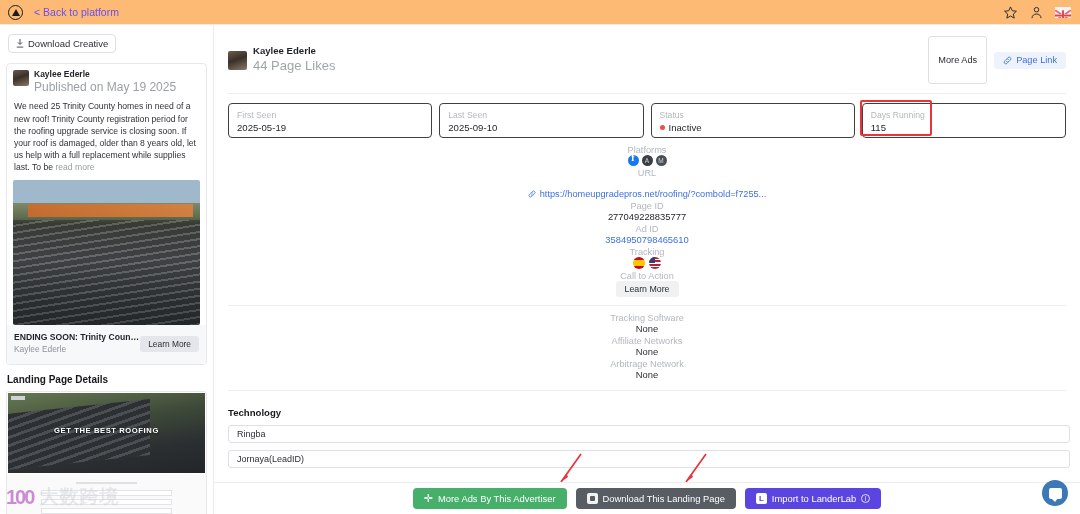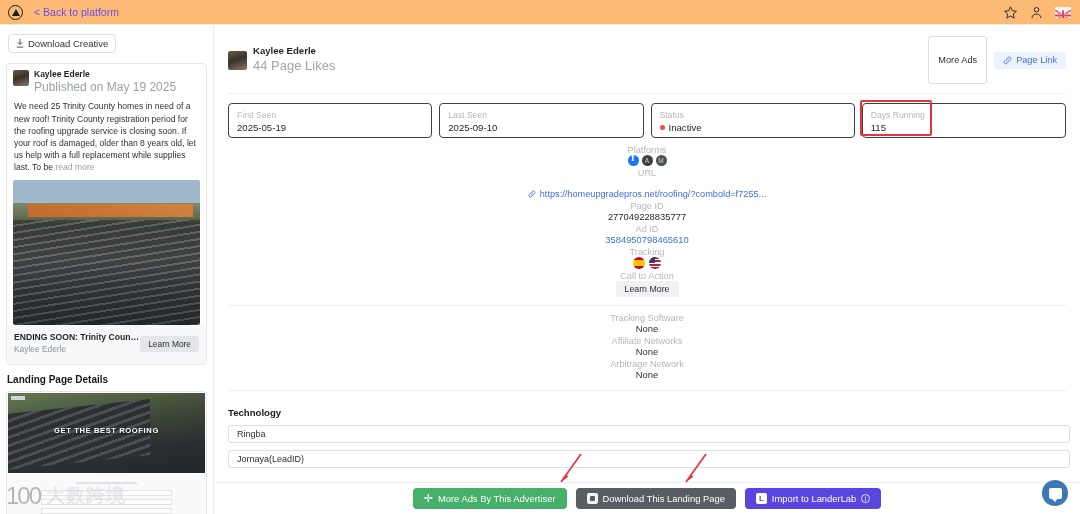--- a/index.html
+++ b/index.html
@@ -114,21 +114,21 @@
   }
   .lp-hero-tag{ position:absolute; left:3px; top:3px; width:14px; height:4px; background:#cfd3d8; }
   .lp-form{ padding:8px 34px 0 34px; background:#fafafa; height:103px;}
   .lp-form .lp-lbl{ height:2px; background:#dfe1e5; margin:0 auto 6px auto; width:46%; }
   .lp-row{ height:6px; border:1px solid #e1e3e7; background:#fff; margin-bottom:3px; }
 
   .watermark{
     position:absolute; left:6px; bottom:4px; display:flex; align-items:center;
     gap:6px; opacity:.5; pointer-events:none;
   }
-  .wm-ic{ font-size:24px; font-weight:normal; color:#737373; letter-spacing:-2px; }
+  .wm-ic{ font-size:20px; font-weight:bold; color:#a21caf; letter-spacing:-2px; }
   .wm-tx{ font-size:19px; font-weight:bold; color:#d0d3d8; letter-spacing:1px; }
 
   
   .right{ position:absolute; top:25px; left:214px; width:866px; height:489px; background:#fff; }
   .adv-row{
     display:flex; align-items:center; padding:11px 14px 0 14px;
   }
   .adv-av{
     width:19px;height:19px;border-radius:2px;flex:0 0 auto;
     background:linear-gradient(160deg,#6d5c4e 0%,#3a3028 45%,#8a7a6a 100%);

